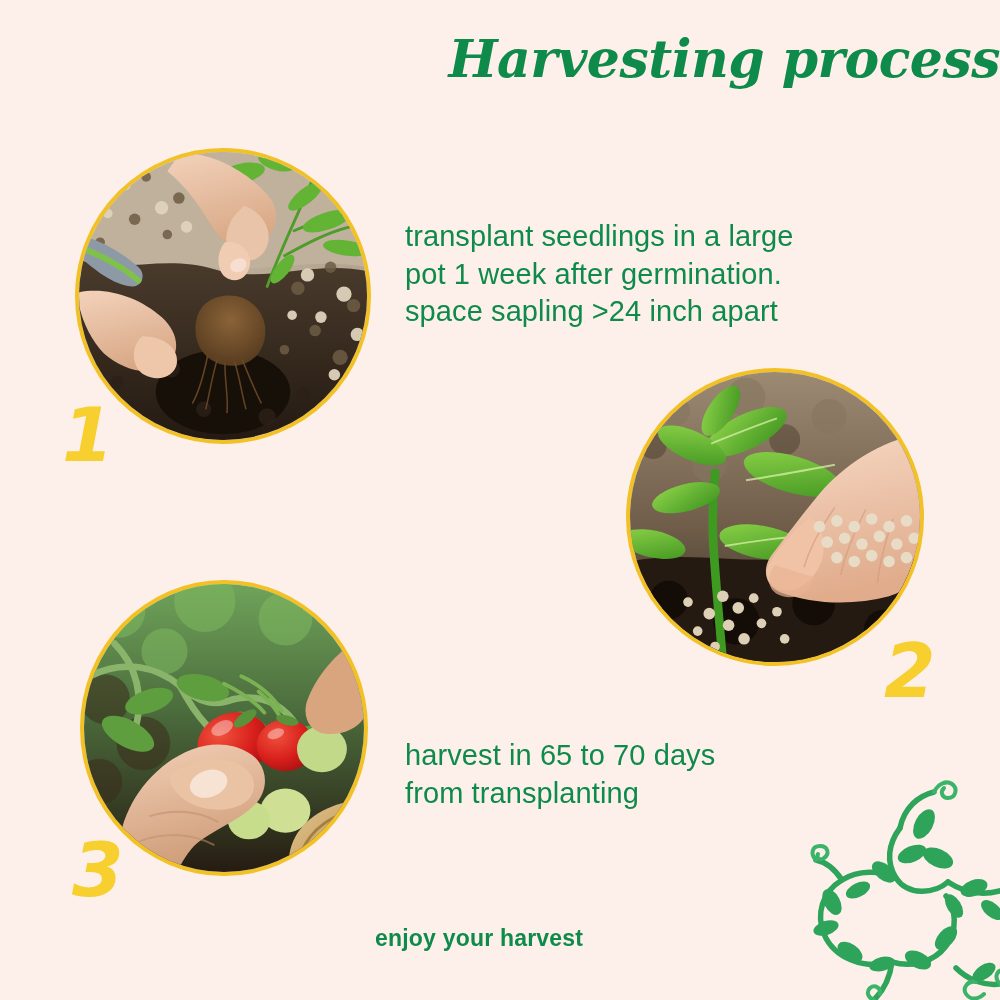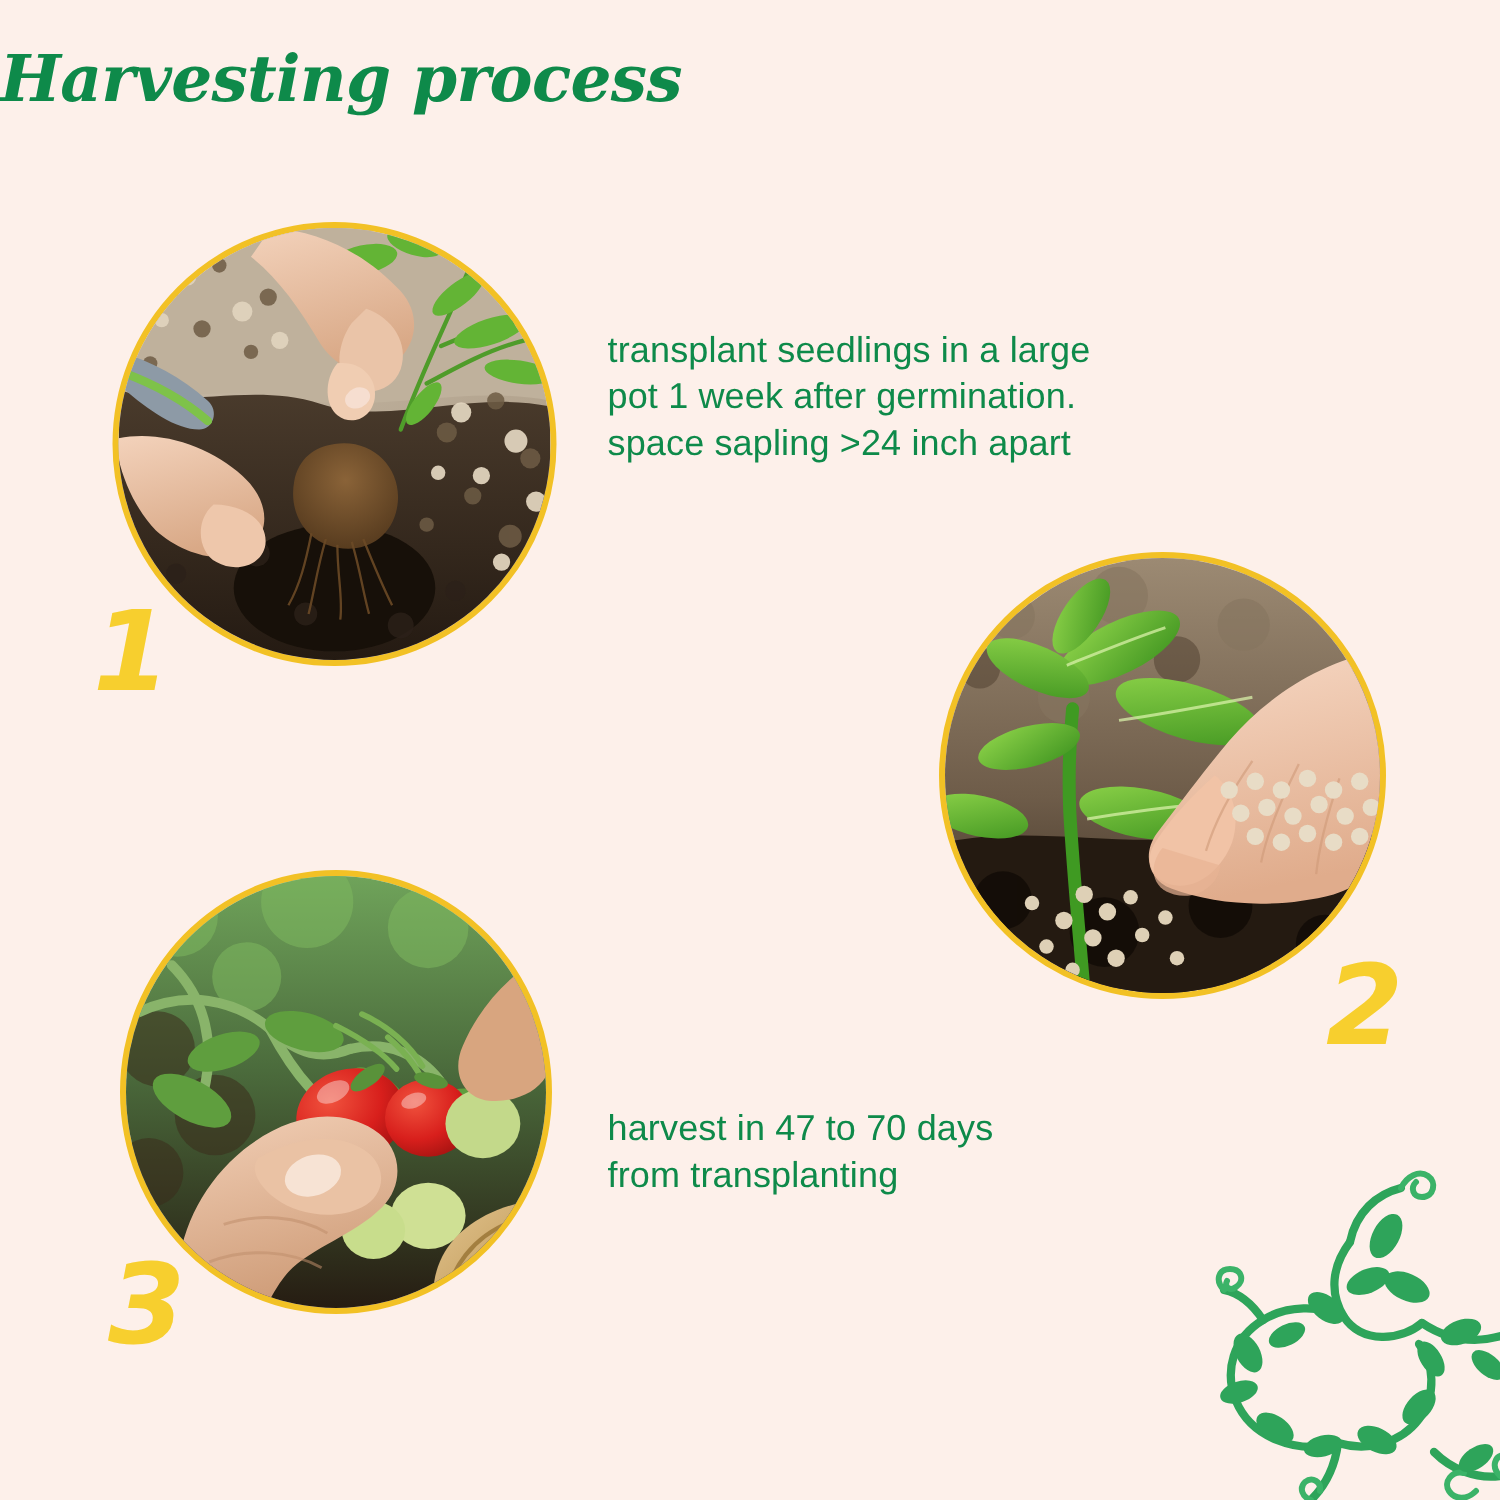--- a/index.html
+++ b/index.html
@@ -9,25 +9,25 @@
     font-family:"Liberation Sans", sans-serif;
     position:relative;
     overflow:hidden;
   }
   .canvas{position:absolute;inset:0;}
 
   
   .title{
     position:absolute;
     left:0;right:0;top:28px;
-    text-align:left;
+    text-align:right;
     font-family:"DejaVu Serif", serif;
     font-weight:700;
     font-style:italic;
-    font-size:43px;
+    font-size:52px;
     letter-spacing:-0.5px;
     color:#0E8A4A;
     white-space:nowrap;
   }
 
   
   .photo{
     position:absolute;
     border-radius:50%;
     border:4px solid #F2C125;
@@ -51,21 +51,21 @@
     line-height:1;
   }
   #step-num-1{left:62px;  top:398px;}
   #step-num-2{left:884px; top:634px;}
   #step-num-3{left:72px;  top:833px;}
 
   
   .caption{
     position:absolute;
     color:#0E8A4A;
-    font-size:24px;
+    font-size:29px;
     line-height:1.30;
     letter-spacing:0.1px;
     white-space:pre-line;
   }
   #caption-1{left:405px; top:218px; width:420px;}
   #caption-2{left:375px; top:482px; width:260px;}
   #caption-3{left:405px; top:737px; width:350px;}
 
   
   .footer{
@@ -386,23 +386,24 @@
       <g stroke="#9c7738" stroke-width="3" fill="none" opacity="0.85">
         <path d="M226,300 C228,272 246,250 272,240"></path>
         <path d="M240,300 C242,274 258,254 282,244"></path>
         <path d="M254,300 C256,278 272,260 294,250"></path>
         <path d="M268,300 C270,282 284,266 300,258"></path>
       </g>
     </svg>
   </div>
   <div class="step-num" id="step-num-3">3</div>
 
-  <div class="caption" id="caption-3">harvest in 47 to 70 days
+  <div class="caption" id="caption-3">harvest in 65 to 70 days
 from transplanting</div>
 
+  <div class="footer">enjoy your harvest</div>
 
   <div id="vine">
     <svg viewBox="0 0 215 240">
       <g fill="none" stroke="#2EA45A" stroke-width="5.5" stroke-linecap="round">
         <path d="M112,66 C100,82 98,100 108,116 C120,134 146,132 160,120"></path>
         <path d="M112,66 C116,46 130,34 146,30"></path>
         <path d="M108,116 C92,108 70,108 54,118 C34,130 28,152 36,172 C46,196 76,208 104,200"></path>
         <path d="M160,120 C178,132 196,134 215,128"></path>
         <path d="M104,200 C124,206 146,200 158,184 C170,168 168,146 158,134"></path>
         <path d="M54,118 C46,106 38,100 28,98"></path>

